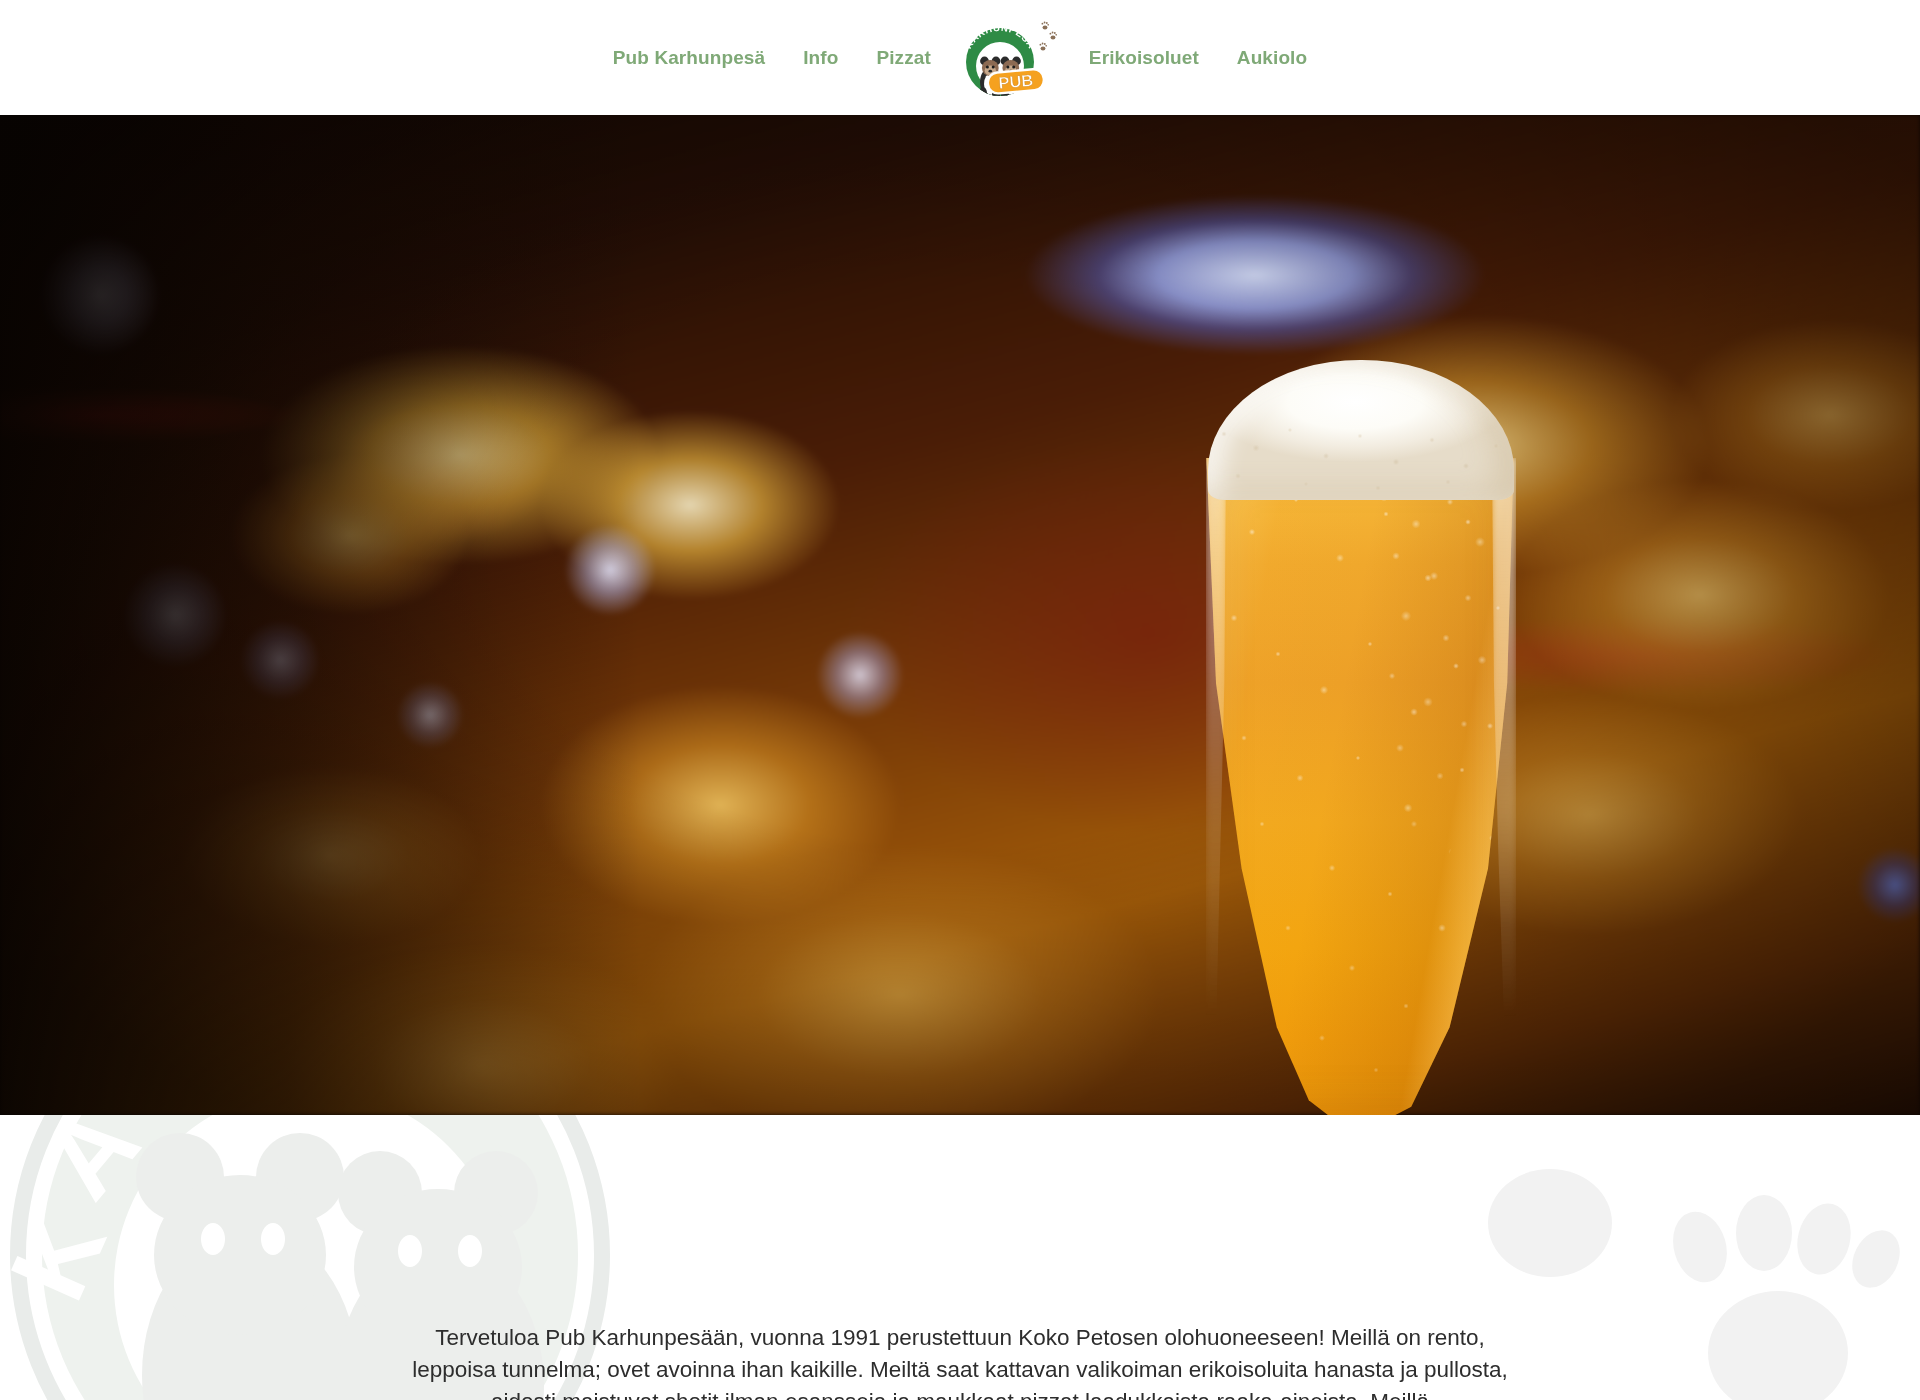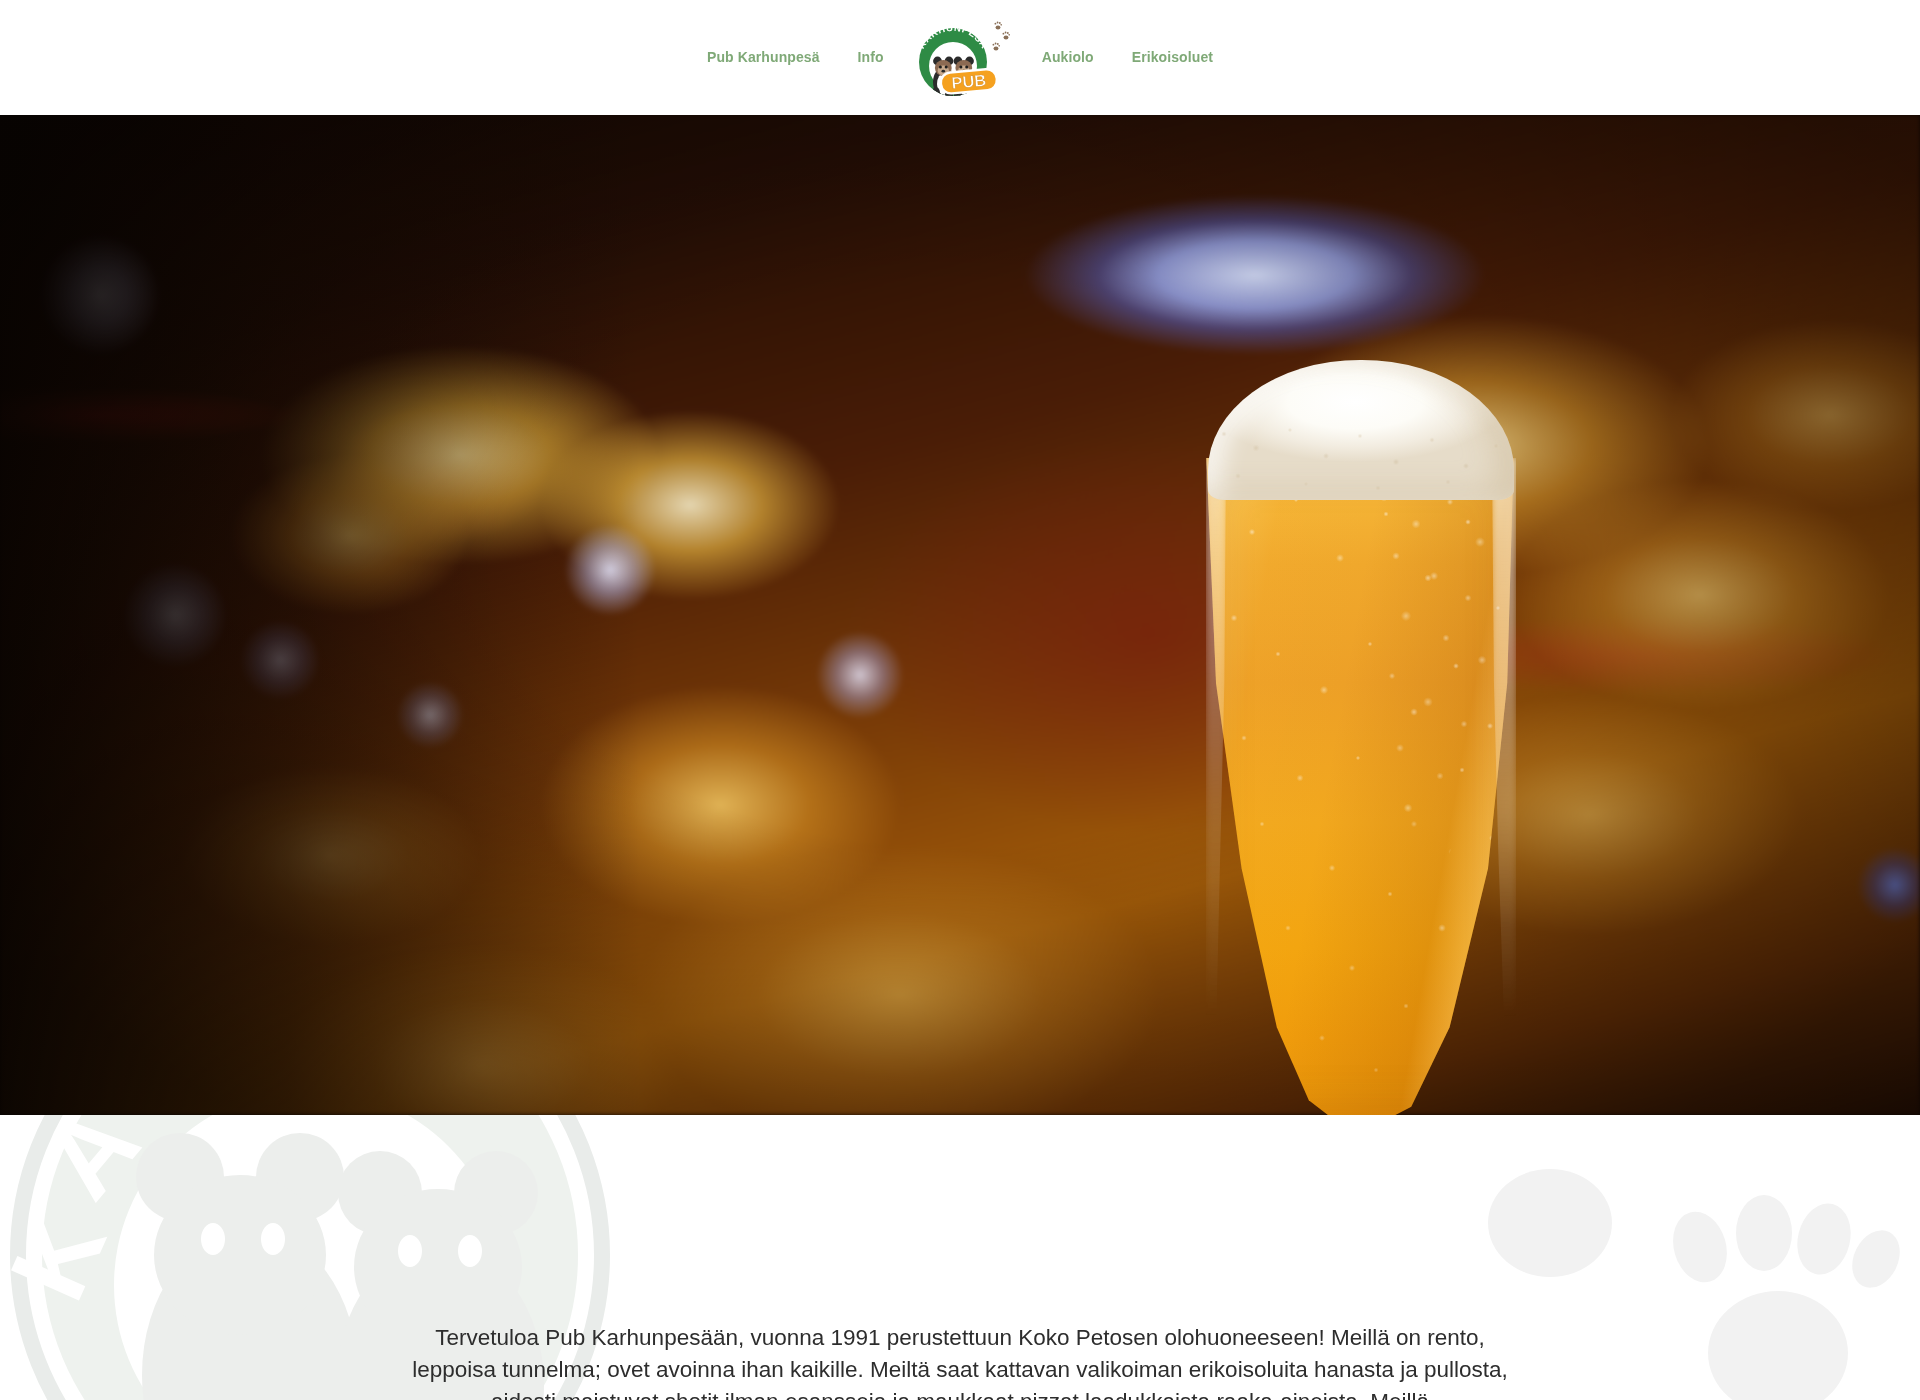--- a/index.html
+++ b/index.html
@@ -19,21 +19,21 @@
     display:flex; align-items:center; justify-content:center;
     z-index:40;
   }
   .nav{
     display:flex; align-items:center;
     gap:0px;
     height:115px;
   }
   .nav-link{
     color:#7fa977;
-    font-size:14px;
+    font-size:19px;
     font-weight:bold;
     letter-spacing:0.1px;
     text-decoration:none;
     padding:0 19px;
     line-height:115px;
     white-space:nowrap;
     cursor:pointer;
   }
 
   
@@ -253,20 +253,21 @@
   }
 </style>
 </head>
 <body>
 
 <header class="site-header">
   <nav class="nav">
 
     <a class="nav-link" href="#">Pub Karhunpesä</a>
     <a class="nav-link" href="#">Info</a>
+    <a class="nav-link" href="#">Pizzat</a>
 
     <div class="logo-wrap">
       <svg class="logo-svg" width="108" height="100" viewBox="0 0 108 100">
         <defs>
           <path id="arcpath" d="M 11,56 A 33,33 0 0 1 77,56" fill="none"></path>
           <clipPath id="circClip">
               <circle cx="44" cy="54" r="34"></circle>
             </clipPath>
         </defs>
 
@@ -335,22 +336,22 @@
             <ellipse cx="0" cy="5" rx="3.4" ry="2.8"></ellipse>
             <circle cx="-3.6" cy="-0.4" r="1.25"></circle>
             <circle cx="-0.6" cy="-2.1" r="1.25"></circle>
             <circle cx="2.5" cy="-1.4" r="1.25"></circle>
             <circle cx="4.4" cy="1.2" r="1.15"></circle>
           </g>
         </g>
       </svg>
     </div>
 
+    <a class="nav-link" href="#">Erikoisoluet</a>
     <a class="nav-link" href="#">Aukiolo</a>
-    <a class="nav-link" href="#">Erikoisoluet</a>
   </nav>
 </header>
 
 <section class="hero">
   <div class="hero-bg"></div>
   <div class="hero-dark-left"></div>
   <div class="hero-vig"></div>
 
   <div class="glass">
     <div class="glass-liquid"></div>

